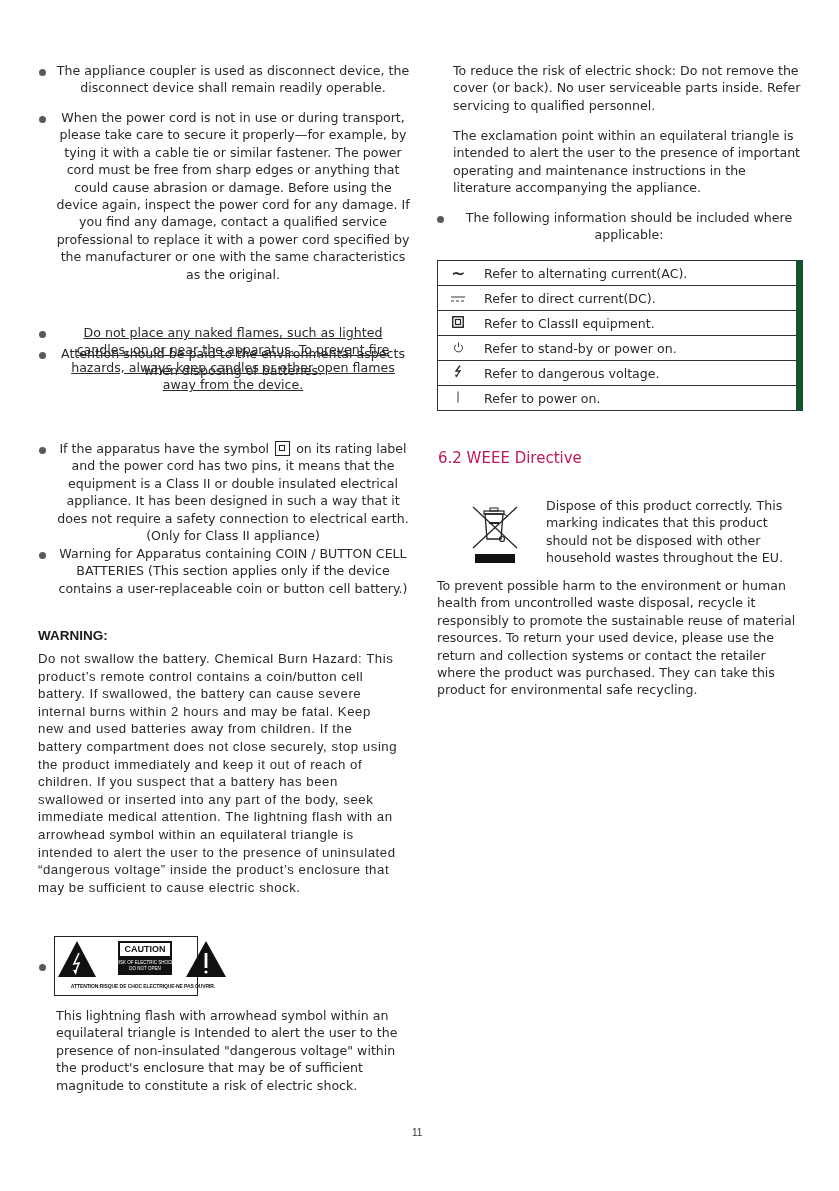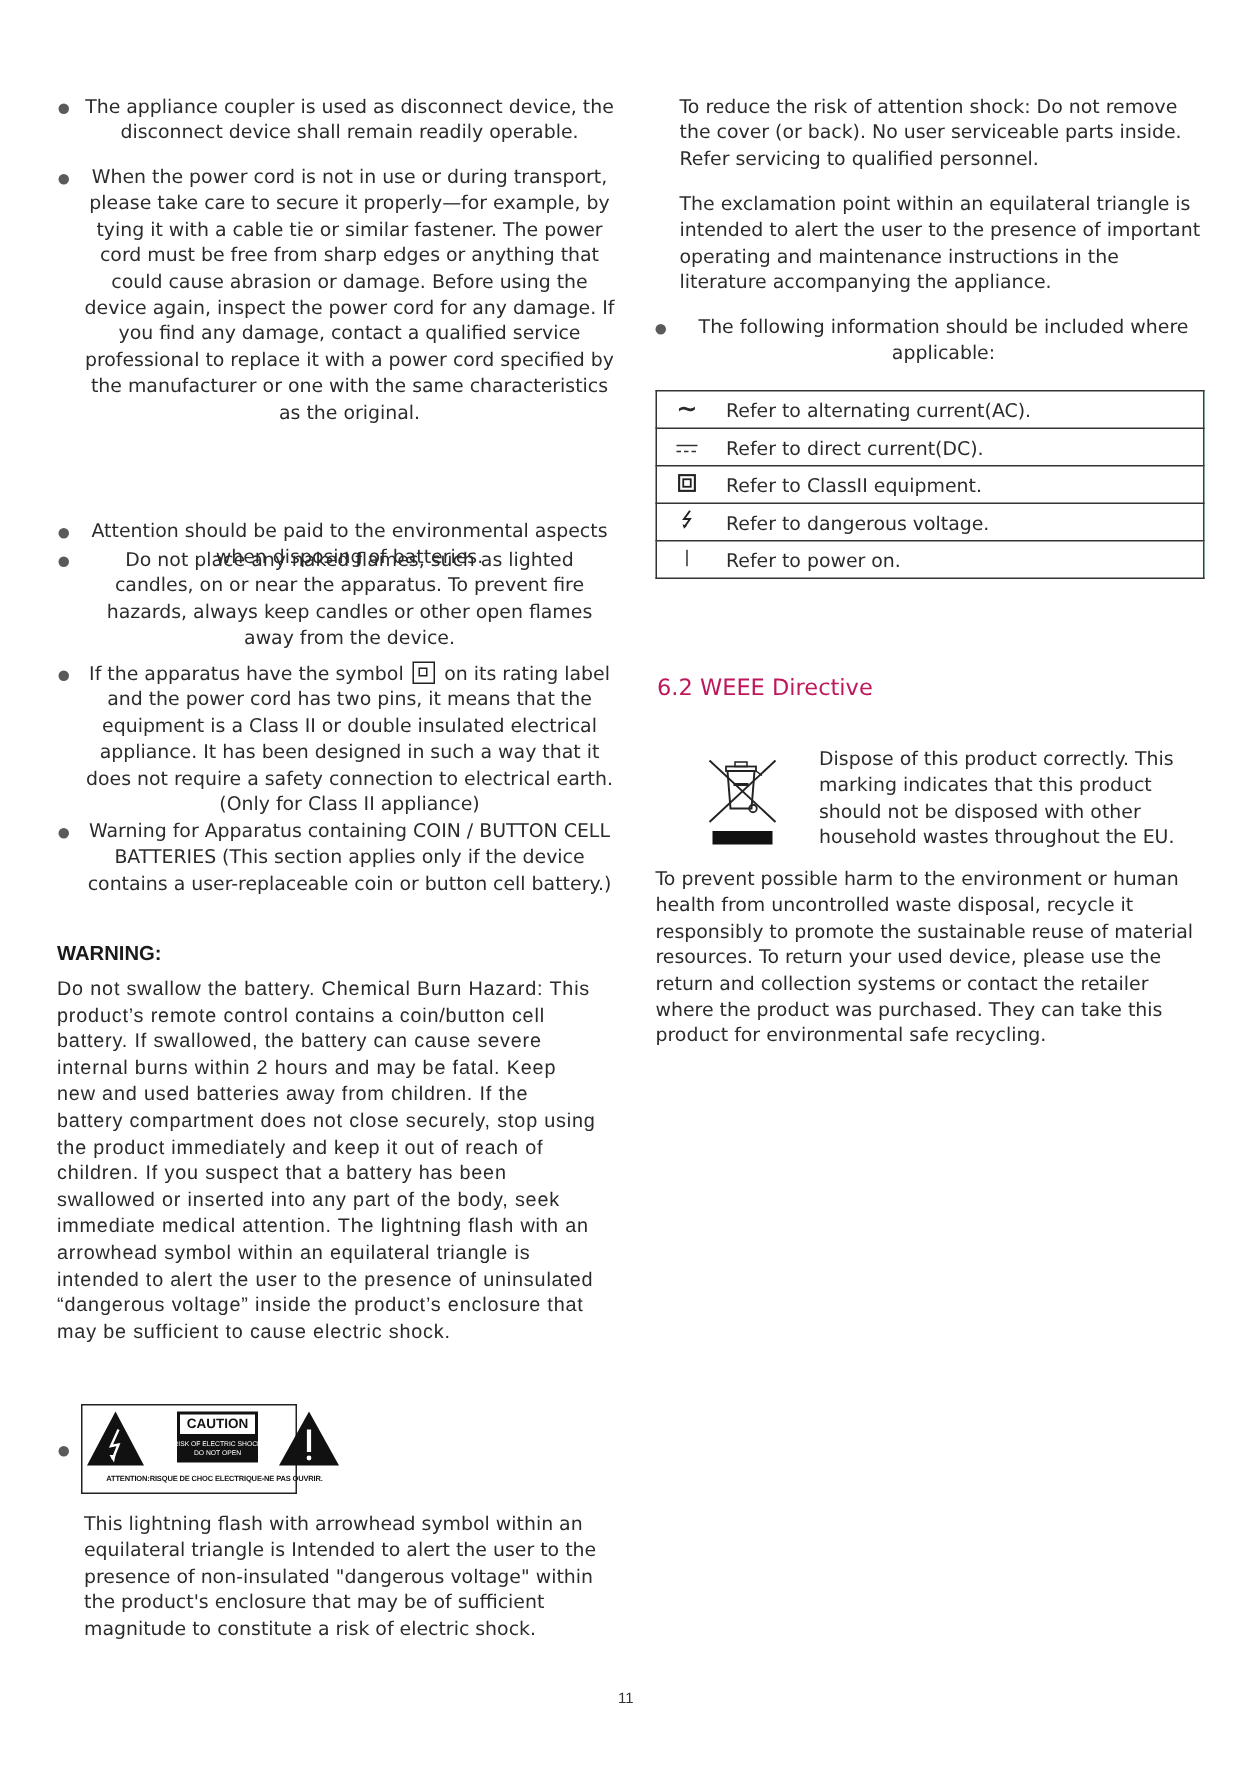--- a/index.html
+++ b/index.html
@@ -19,36 +19,36 @@
 
   .inline-box { display: inline-block; width: 15px; height: 15px; border: 1.6px solid #222; box-sizing: border-box;
                 vertical-align: -3px; position: relative; margin: 0 2px; }
   .inline-box::after { content: ""; position: absolute; left: 3px; top: 3px; width: 6px; height: 6px; border: 1.4px solid #222;
                        box-sizing: border-box; }
 
   table.sym { position: absolute; left: 437px; top: 260px; width: 366px; border-collapse: collapse; }
   table.sym td { border-top: 1px solid #333; border-bottom: 1px solid #333; height: 24px; padding: 0;
                  font-size: 12.6px; color: #2b2b2b; }
   table.sym td.icon { width: 40px; text-align: center; border-left: 1px solid #333; }
-  table.sym td.txt { padding-left: 6px; border-right: 1px solid #14532d; }
+  table.sym td.txt { padding-left: 6px; border-right: 7px solid #14532d; }
 
   .h2 { position: absolute; left: 438px; top: 449px; font-size: 15px; color: #be185d; font-family: "DejaVu Sans", sans-serif; }
 
   .caution-wrap { position: absolute; left: 38px; top: 936px; }
   .caution-box { position: absolute; left: 16px; top: 0; width: 144px; height: 60px; border: 1px solid #222; box-sizing: border-box; }
   .page-num { position: absolute; left: 412px; top: 1127px; font-family: "Liberation Sans", sans-serif; font-size: 10px; color: #333; }
 </style>
 </head>
 <body>
 
 <div class="col left">
   <div class="bullet" style="position:absolute; top:62px; width:354px;">The appliance coupler is used as disconnect device, the disconnect device shall remain readily  operable.</div>
   <div class="bullet" style="position:absolute; top:109px; width:354px;">When the power cord is not in use or during transport, please take care to secure it properly—for example, by tying it with a cable tie or similar fastener. The power cord must be free from sharp edges or anything that could cause abrasion or damage. Before using the device again, inspect the power cord for any damage. If you find any damage, contact a qualified service professional to replace it with a power cord specified by the manufacturer or one with the same characteristics as the original.</div>
   <div class="bullet" style="position:absolute; top:297px; width:354px;margin-top:48px;">Attention should be paid to the environmental aspects when disposing of batteries.</div>
-  <div class="bullet" style="position:absolute; top:364px; width:354px;">Do not place any naked flames, such as lighted candles, on or near the apparatus. To prevent fire hazards, always keep candles or other open flames away from the device.</div>
+  <div class="bullet" style="position:absolute; top:324px; width:354px;text-decoration:underline;">Do not place any naked flames, such as lighted candles, on or near the apparatus. To prevent fire hazards, always keep candles or other open flames away from the device.</div>
 
   <div class="bullet" style="position:absolute; top:440px; width:354px;">
     <span> If the apparatus have the symbol</span>
     <span class="inline-box"></span>
     <span>on its rating label and the power cord has two pins, it means that the equipment is a Class II or double insulated electrical appliance. It has been designed in such a way that it does not require a safety connection to electrical earth.(Only for Class II appliance)</span>
   </div>
 
   <div class="bullet" style="position:absolute; top:545px; width:354px;">Warning for Apparatus containing COIN / BUTTON CELL BATTERIES (This section applies only if the device contains a user-replaceable coin or button cell battery.)</div>
 
   <div class="warn-title" style="position:absolute; top:628px;">WARNING:</div>
@@ -74,21 +74,21 @@
     </svg>
     <div style="position:absolute; left:63px; top:7px; width:54px; text-align:center; font-family:'Liberation Sans',sans-serif; font-weight:bold; font-size:9px; color:#111;">CAUTION</div>
     <div style="position:absolute; left:60px; top:23px; width:60px; text-align:center; font-family:'Liberation Sans',sans-serif; font-size:4.5px; line-height:6px; color:#fff;">RISK OF ELECTRIC SHOCK</div>
     <div style="position:absolute; left:60px; top:29px; width:60px; text-align:center; font-family:'Liberation Sans',sans-serif; font-size:4.5px; line-height:6px; color:#fff;">DO NOT OPEN</div>
     <div style="position:absolute; left:0; top:46px; width:176px; text-align:center; font-family:'Liberation Sans',sans-serif; font-weight:bold; font-size:5px; color:#111; letter-spacing:-0.1px;">ATTENTION:RISQUE DE CHOC ELECTRIQUE-NE PAS OUVRIR.</div>
   </div>
 </div>
 
 <div class="para" style="position:absolute; left:56px; top:1007px; width:360px;">This lightning flash with arrowhead symbol within an equilateral  triangle is Intended to alert the user to the presence of non-insulated "dangerous voltage" within the product's enclosure that may be of sufficient magnitude to constitute a risk of electric shock.</div>
 
-<div class="para" style="position:absolute; left:453px; top:62px; width:350px;">To reduce the risk of attention shock: Do not remove the cover  (or back).  No user serviceable parts inside. Refer servicing to qualified personnel.</div>
+<div class="para" style="position:absolute; left:453px; top:62px; width:350px;">To reduce the risk of electric shock: Do not remove the cover  (or back).  No user serviceable parts inside. Refer servicing to qualified personnel.</div>
 <div class="para" style="position:absolute; left:453px; top:127px; width:350px;">The exclamation point within an equilateral triangle is intended to alert the user to the presence of important operating and maintenance instructions in the literature accompanying the appliance.</div>
 <div class="bullet" style="position:absolute; left:436px; top:209px; width:350px;">The following information should be included where applicable:</div>
 
 <table class="sym">
   <tbody>
       <tr>
     <td class="icon"><span style="font-size:17px; font-weight:bold;">∼</span></td>
     <td class="txt">Refer to alternating current(AC).</td>
   </tr>
   <tr>
@@ -101,20 +101,29 @@
     <td class="txt">Refer to direct current(DC).</td>
   </tr>
   <tr>
     <td class="icon">
       <svg width="12" height="12" viewBox="0 0 12 12">
             <rect x="0.75" y="0.75" width="10.5" height="10.5" fill="none" stroke="#222" stroke-width="1.4"></rect>
             <rect x="3.5" y="3.5" width="5" height="5" fill="none" stroke="#222" stroke-width="1.2"></rect>
           </svg>
     </td>
     <td class="txt">Refer to ClassII equipment.</td>
+  </tr>
+  <tr>
+    <td class="icon">
+      <svg width="11" height="11" viewBox="0 0 11 11">
+            <path d="M3 2.8 A4 4 0 1 0 8 2.8" fill="none" stroke="#333" stroke-width="1"></path>
+            <line x1="5.5" y1="0.5" x2="5.5" y2="5" stroke="#333" stroke-width="1"></line>
+          </svg>
+    </td>
+    <td class="txt">Refer to stand-by or power on.</td>
   </tr>
   <tr>
     <td class="icon">
       <svg width="8" height="13" viewBox="0 0 8 13">
             <polyline points="6,0.5 2,6 6,6 2.5,11" fill="none" stroke="#222" stroke-width="1.3"></polyline>
             <polygon points="1,9.5 2,12.5 4,10.5" fill="#222"></polygon>
           </svg>
     </td>
     <td class="txt">Refer to dangerous voltage.</td>
   </tr>

